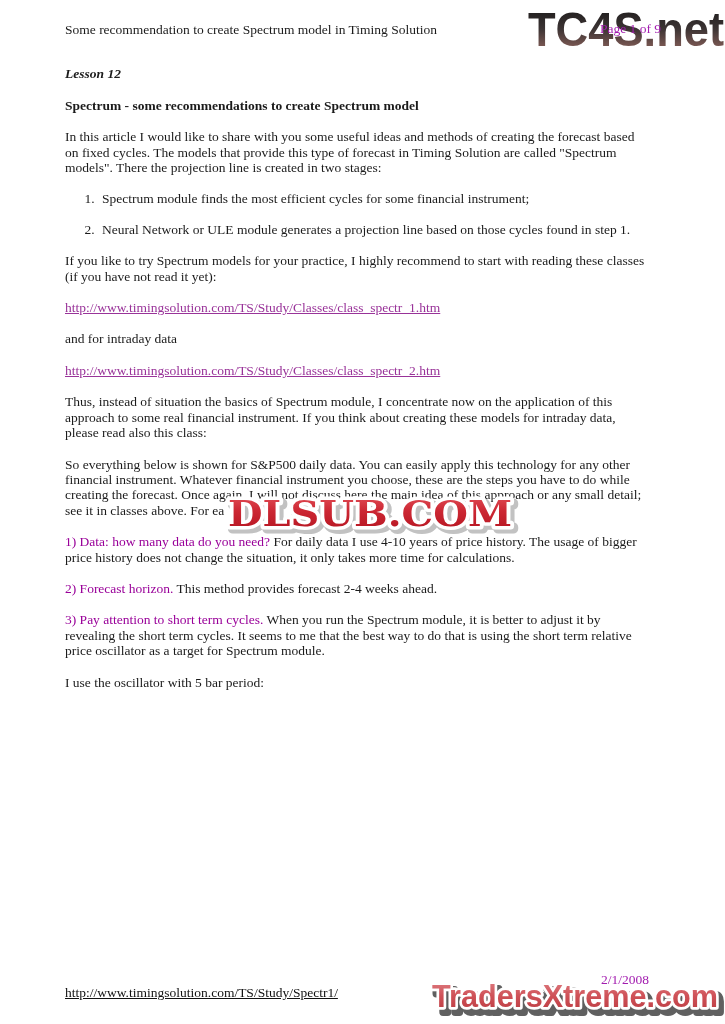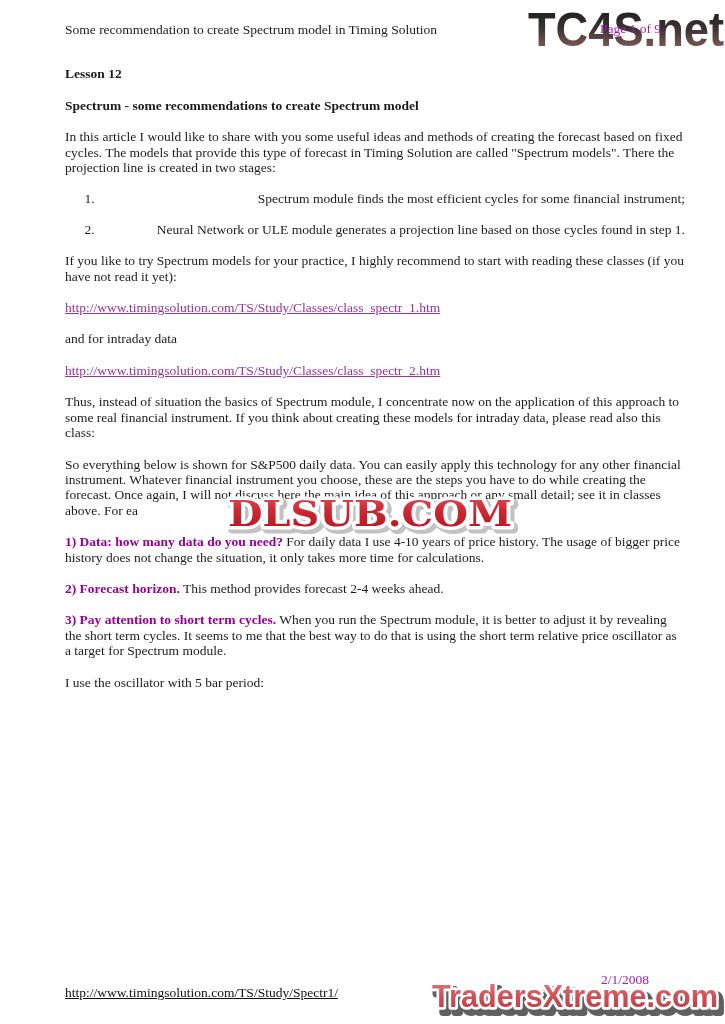--- a/index.html
+++ b/index.html
@@ -8,33 +8,33 @@
     position: relative;
     width: 725px;
     height: 1024px;
     background: #ffffff;
     overflow: hidden;
     font-family: "Liberation Serif", serif;
     font-size: 13.5px;
     line-height: 15.4px;
     color: var(--c-text, #1b1b1b);
   }
-  .content { padding: 22px 40px 0 65px; }
+  .content { padding: 22px 74px 0 65px; }
   .content p { margin: 16px 0 0 0; }
   .content p.title { margin: 0; }
-  .lesson { margin-top: 29px !important; }
+  .lesson { margin-top: 29px !important; font-style: italic; }
   .bold { font-weight: bold; }
   ol.steps { margin: 16px 0 0 18px; padding-left: 15px; }
-  ol.steps li { padding-left: 4px; text-align: right; }
+  ol.steps li { padding-left: 4px; }
   ol.steps li + li { margin-top: 15px; }
   a.doc-link {
     color: var(--c-link, #993399);
   }
   .sec-label {
-    font-weight: bold;
+    font-weight: normal;
     color: var(--c-section_label, #990099);
   }
   .page-number {
     position: absolute;
     left: 580px;
     top: 21px;
     z-index: 3;
     color: #a21caf;
     margin-left: 20px;
   }

